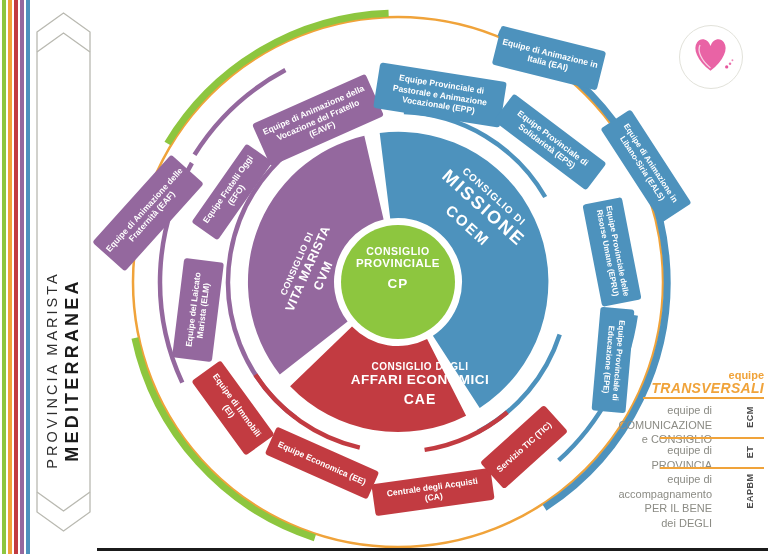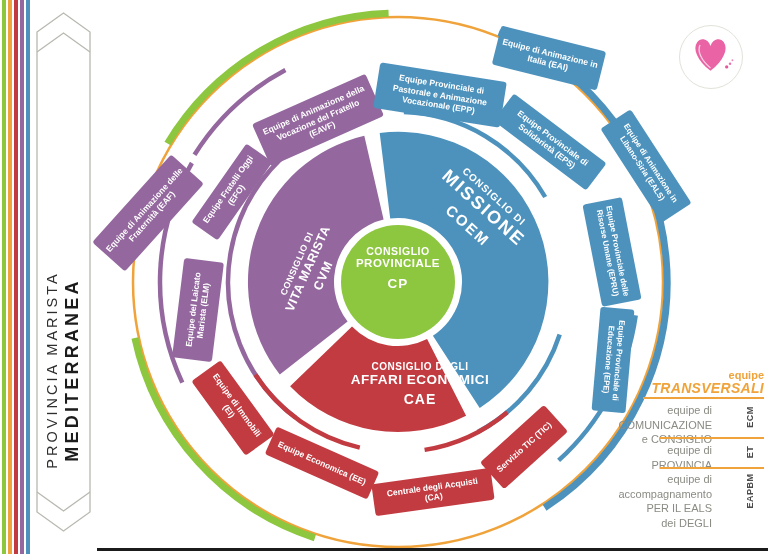--- a/index.html
+++ b/index.html
@@ -159,21 +159,21 @@
   <div class="tv-item" style="top:443px;">
     <div>equipe di</div>
     <div>PROVINCIA</div>
   </div>
   <div class="tv-code" style="left:750px;top:452px;">ET</div>
   <div class="tv-line" style="left:660px;top:467px;width:104px;height:1.5px;"></div>
 
   <div class="tv-item" style="top:472px;">
     <div>equipe di</div>
     <div>accompagnamento</div>
-    <div>PER IL EALS</div>
+    <div>PER IL BENE</div>
     <div>dei DEGLI</div>
   </div>
   <div class="tv-code" style="left:750px;top:491px;">EAPBM</div>
 
   <div class="logo-circle">
     <svg width="61" height="61" viewBox="0 0 64 64">
       <path d="M32 47 C18 36 13 24 18 17 C22 11 30 14 32 21 C34 14 42 11 46 17 C51 24 46 36 32 47 Z" fill="#e7569d" opacity="0.92"></path>
       <path d="M32 44 C22 36 18 26 21 20" fill="none" stroke="#ffffff" stroke-width="1.4" opacity="0.7"></path>
       <circle cx="49" cy="43" r="1.7" fill="#e7569d"></circle>
       <circle cx="52.5" cy="39.5" r="1.3" fill="#e7569d" opacity="0.85"></circle>

